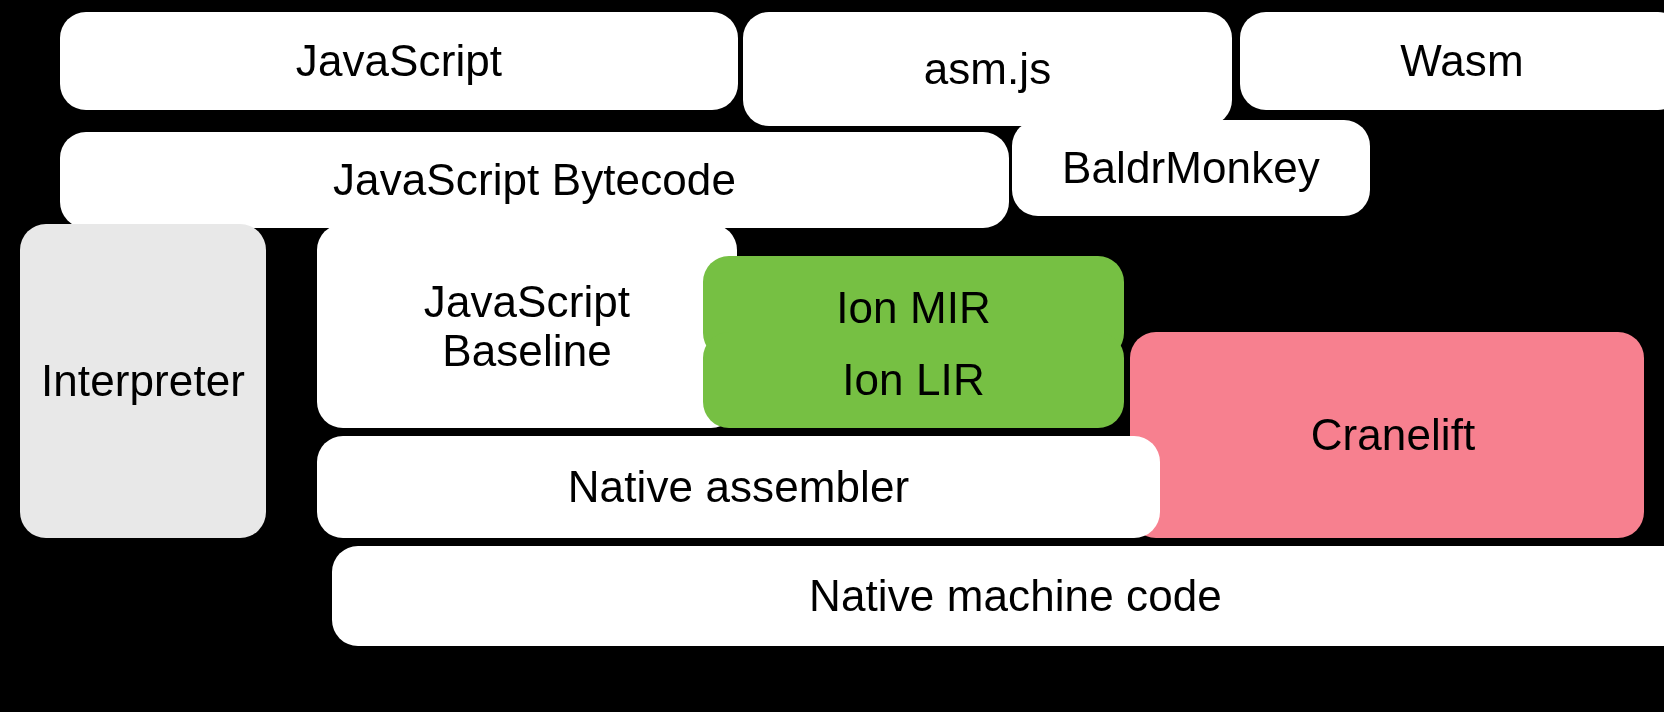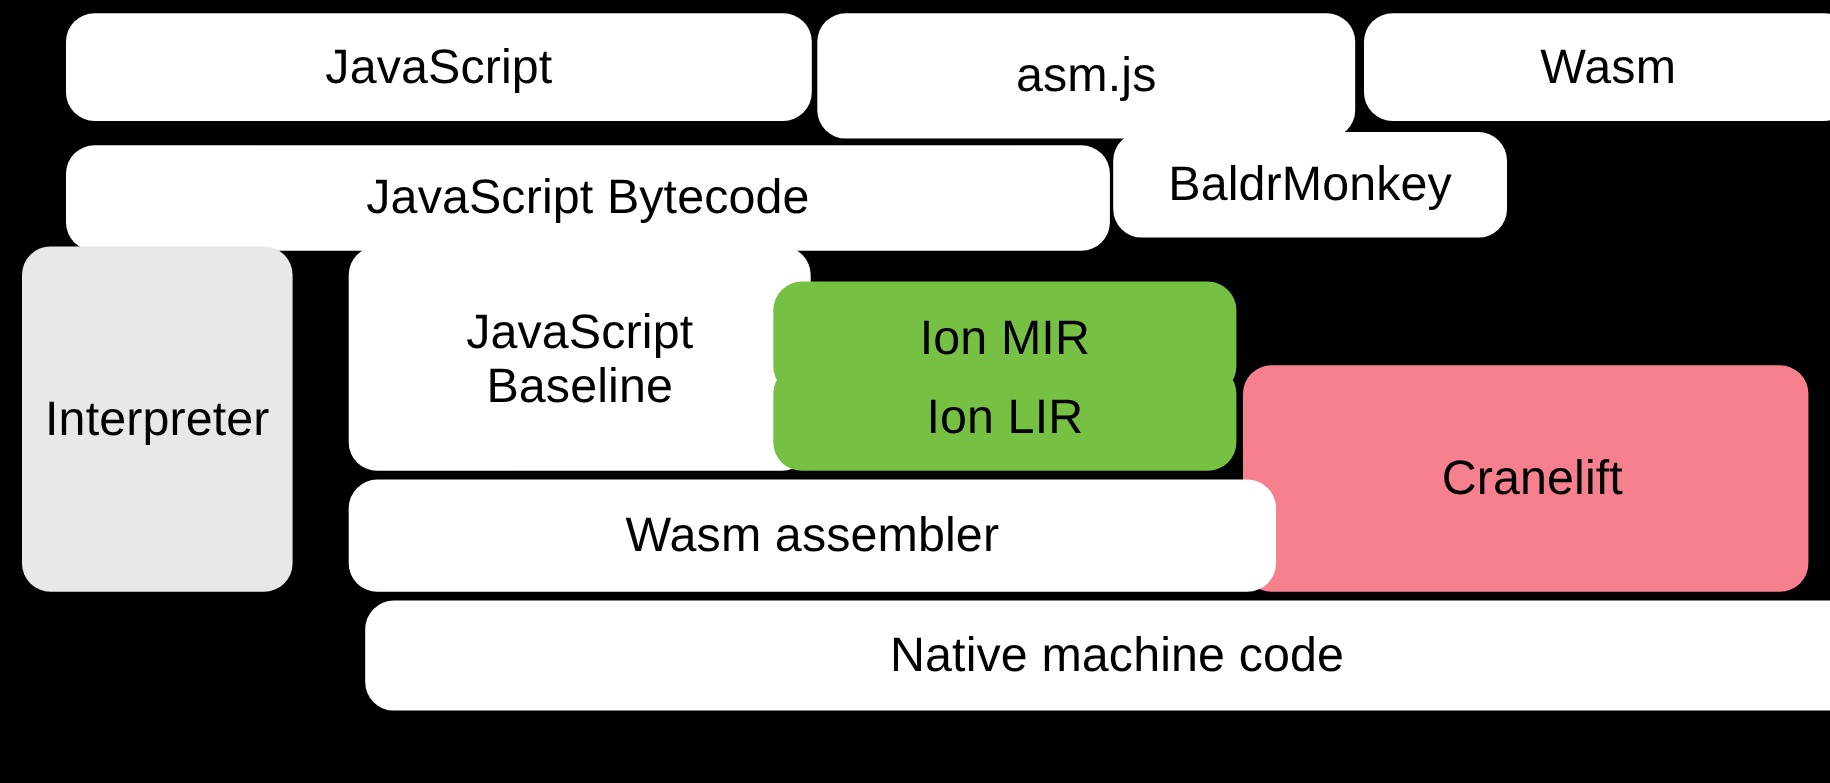--- a/index.html
+++ b/index.html
@@ -74,17 +74,17 @@
 
   <div class="node fill-white n-js-baseline">JavaScript
 Baseline</div>
 
   <div class="node fill-green n-ion-mir">Ion MIR</div>
 
   <div class="node fill-green n-ion-lir">Ion LIR</div>
 
   <div class="node fill-pink n-cranelift">Cranelift</div>
 
-  <div class="node fill-white n-macro-assembler">Wasm assembler</div>
+  <div class="node fill-white n-macro-assembler">Native assembler</div>
 
   <div class="node fill-white n-native-code">Native machine code</div>
 
 </div>
 
 </body></html>

